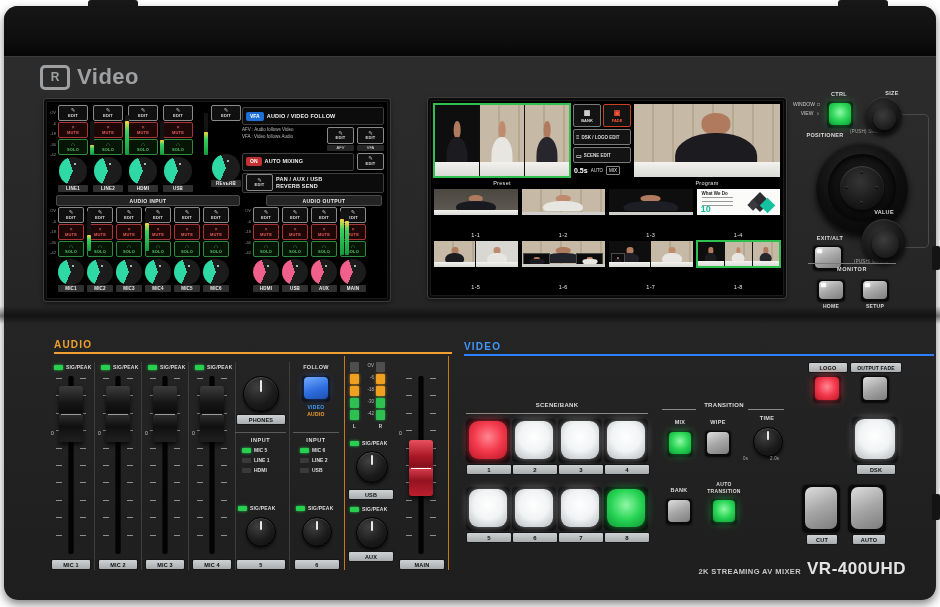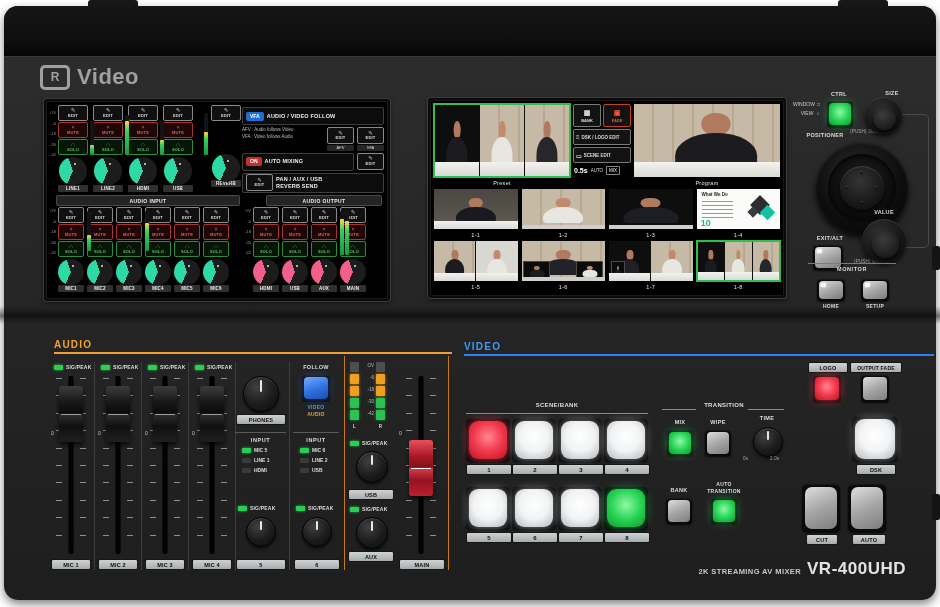--- a/index.html
+++ b/index.html
@@ -57,21 +57,21 @@
   .badge.vfa{background:#1d6fd6;} .badge.on{background:#c23030;}
   .ttl{font-size:5.5px;font-weight:700;color:#eee;letter-spacing:.2px;line-height:1.15;}
   .desc{flex:1;font-size:4.5px;color:#bbb;line-height:1.5;}
   .ebox{width:27px;} .ebox .sbtn{height:15px;}
   .tag{margin-top:1px;font-size:4px;color:#ddd;background:#262626;border-radius:1px;text-align:center;line-height:1.4;}
 
   
   .rrow1{display:flex;gap:2px;height:84px;}
   .rrow2,.rrow3{display:flex;gap:2px;height:51px;margin-top:1px;}
   .vidcell{display:flex;flex-direction:column;min-width:0;}
-  .rrow2 .vidcell,.rrow3 .vidcell{flex:1;}
+  .rrow2 .vidcell,.rrow3 .vidcell{flex:1;gap:14px;}
   .vid{position:relative;flex:1;overflow:hidden;background:#101010;border:1px solid #000;}
   .vid.sel{border:2px solid #2ec04e;}
   .vlabel{height:9px;font-size:5.5px;color:#e6e6e6;display:flex;align-items:center;justify-content:center;letter-spacing:.3px;}
   .bg-wood{background:repeating-linear-gradient(90deg,#c6b9a5 0 18px,#b7a892 18px 20px);}
   .bg-gray{background:linear-gradient(#4a4741,#615c53);}
   .bg-dark{background:#0e0e0e;}
   .bg-lite{background:#d9d7d2;}
   .tbl::after{content:'';position:absolute;left:0;right:0;bottom:0;height:20%;background:linear-gradient(#f3f2ef,#d9d9d6);}
   .tbl-thin::after{content:'';position:absolute;left:0;right:0;bottom:0;height:10%;background:#cfcecb;}
   .person{position:absolute;bottom:16%;left:50%;transform:translateX(-50%);width:48%;height:62%;}

